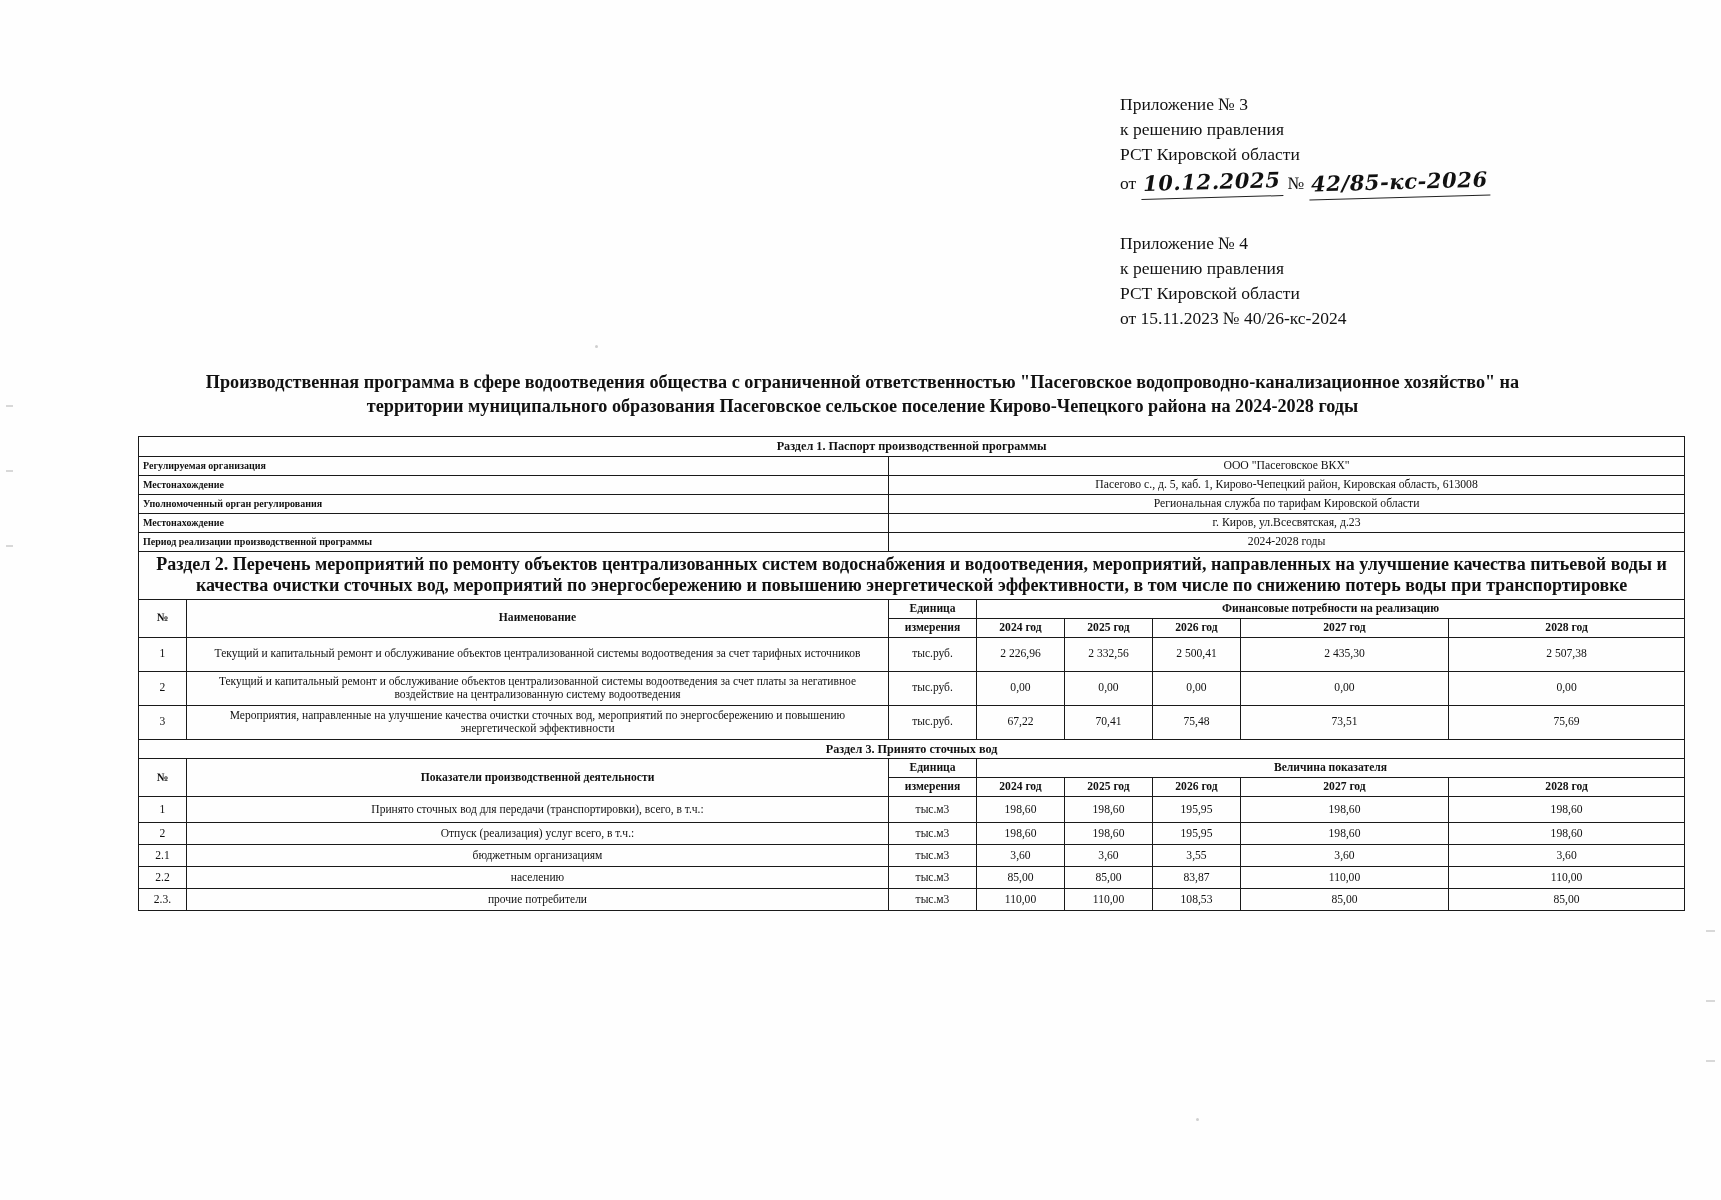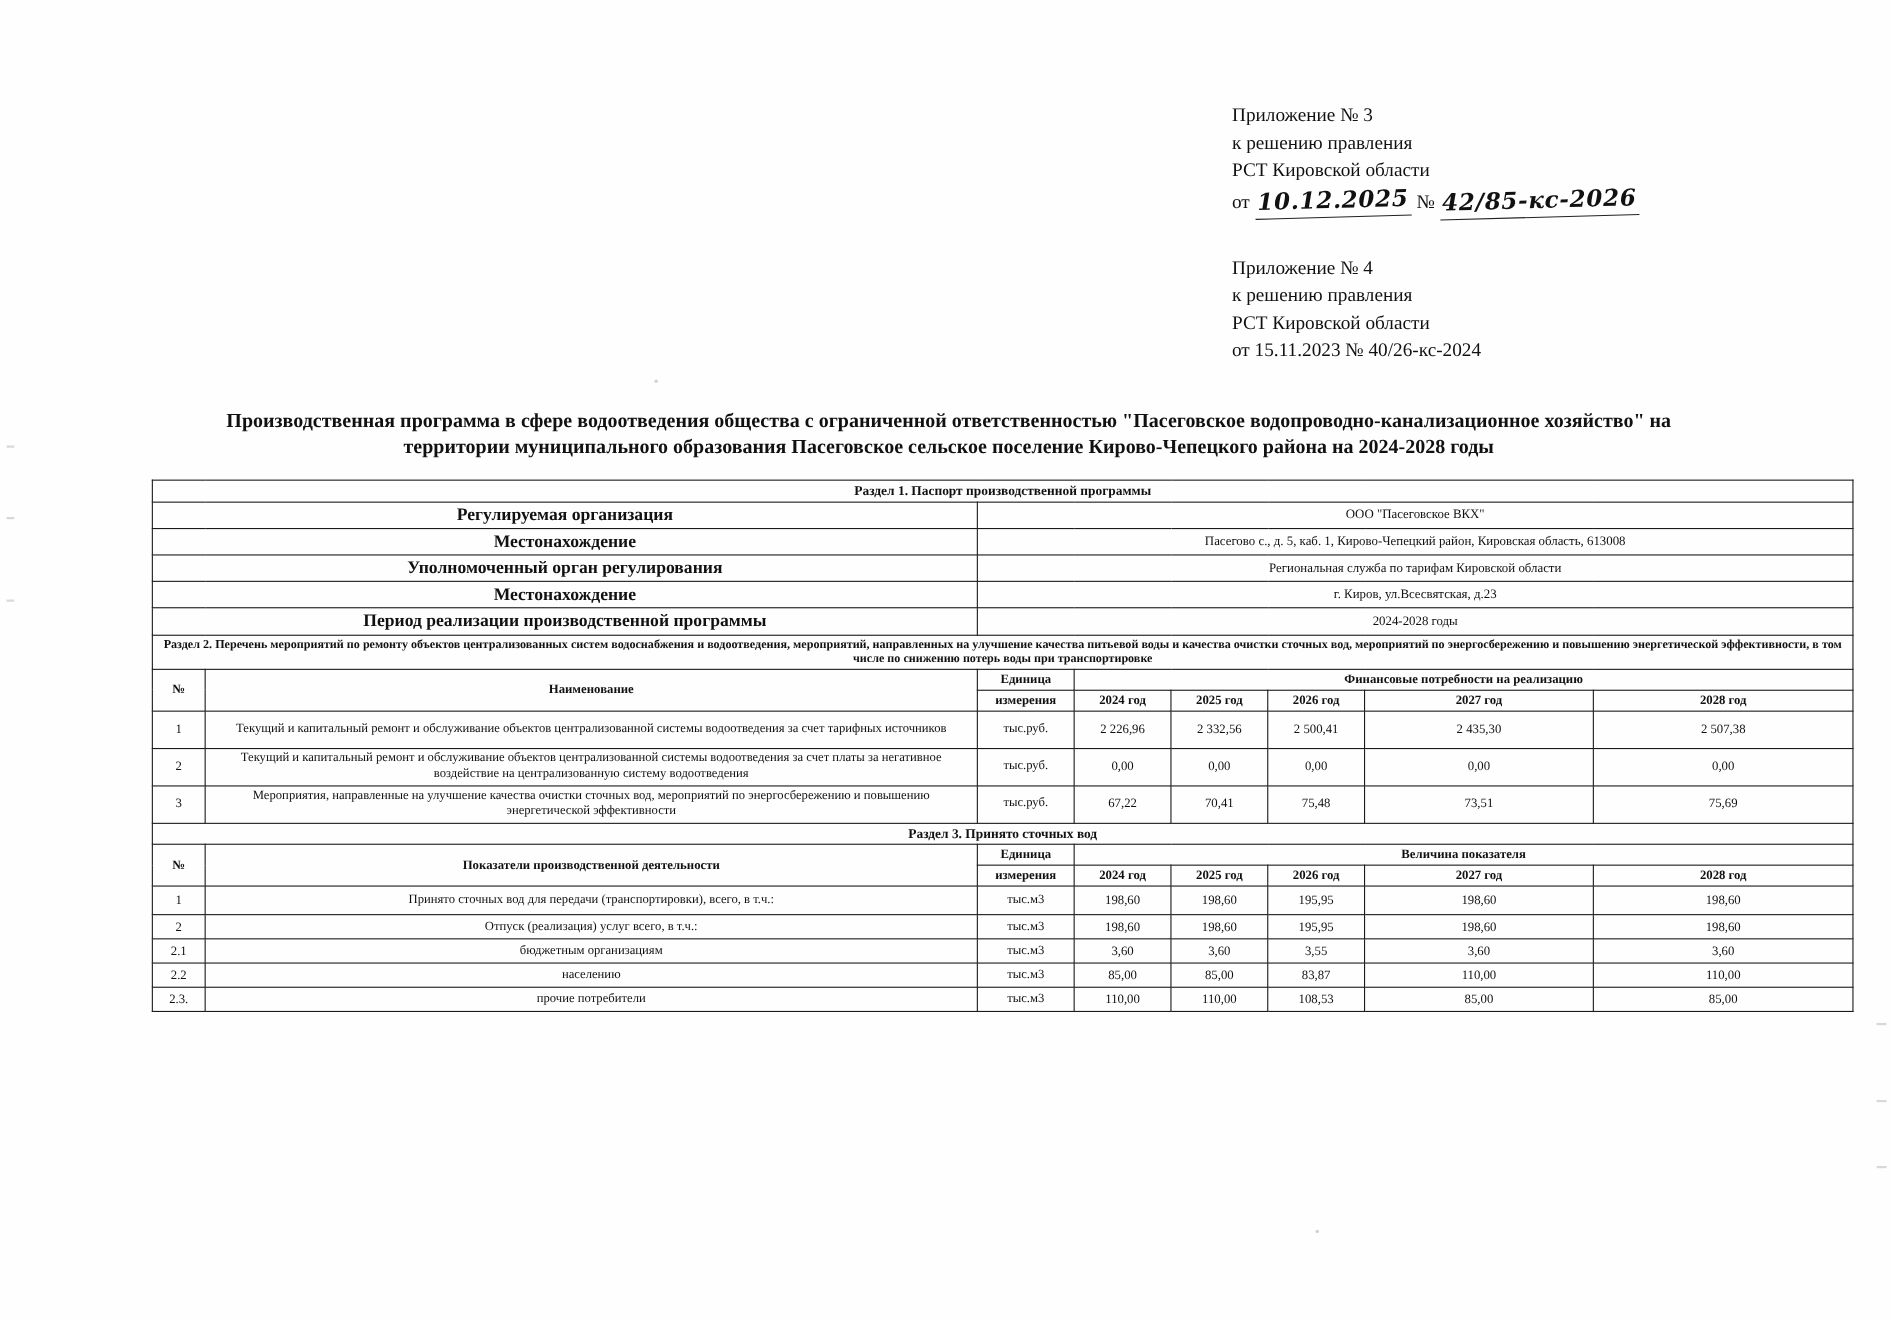--- a/index.html
+++ b/index.html
@@ -112,29 +112,29 @@
   }
   .sec {
     text-align: center;
     font-weight: 700;
     font-size: 12.2px;
     padding: 3px 4px;
   }
   .sec-2 {
     text-align: center;
     font-weight: 700;
-    font-size: 11px;
+    font-size: 18px;
     padding: 4px 10px;
     line-height: 1.3;
     margin-left: 29px;
   }
   .lbl-r {
-    text-align: center;
-    font-weight: 700;
-    font-size: 16px;
+    text-align: left;
+    font-weight: 700;
+    font-size: 10px;
     padding-right: 8px;
   }
   .val-c {
     text-align: center;
     font-size: 11.7px;
   }
   .hdr {
     text-align: center;
     font-weight: 700;
     font-size: 11.6px;

